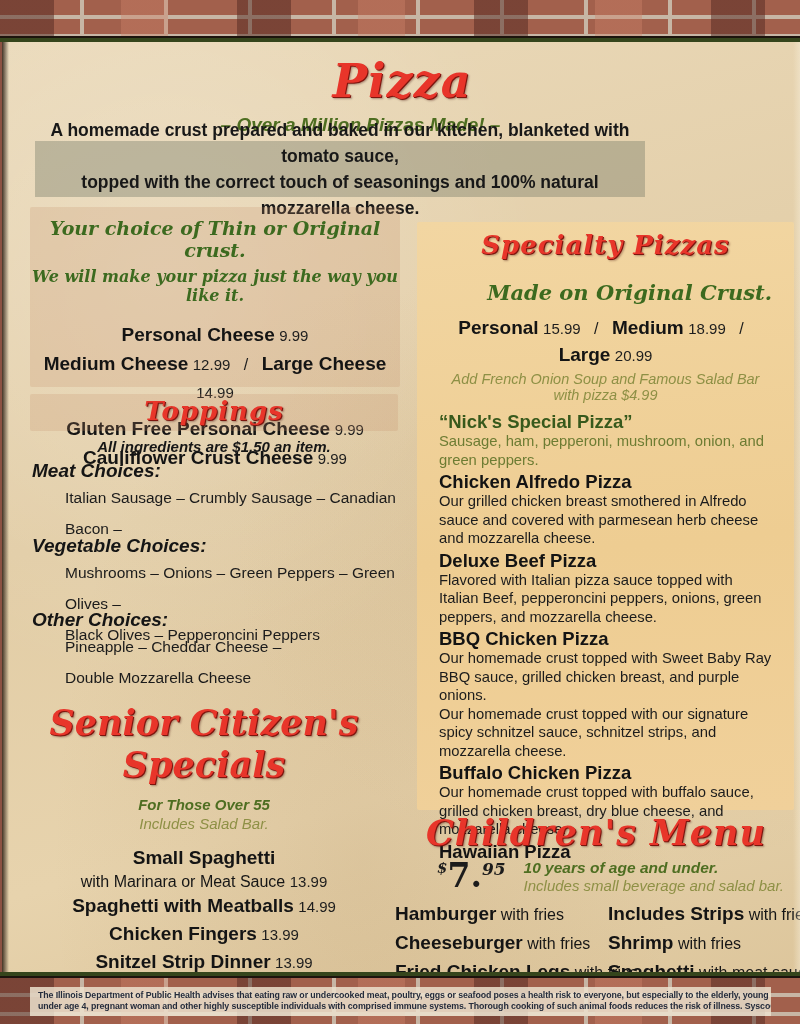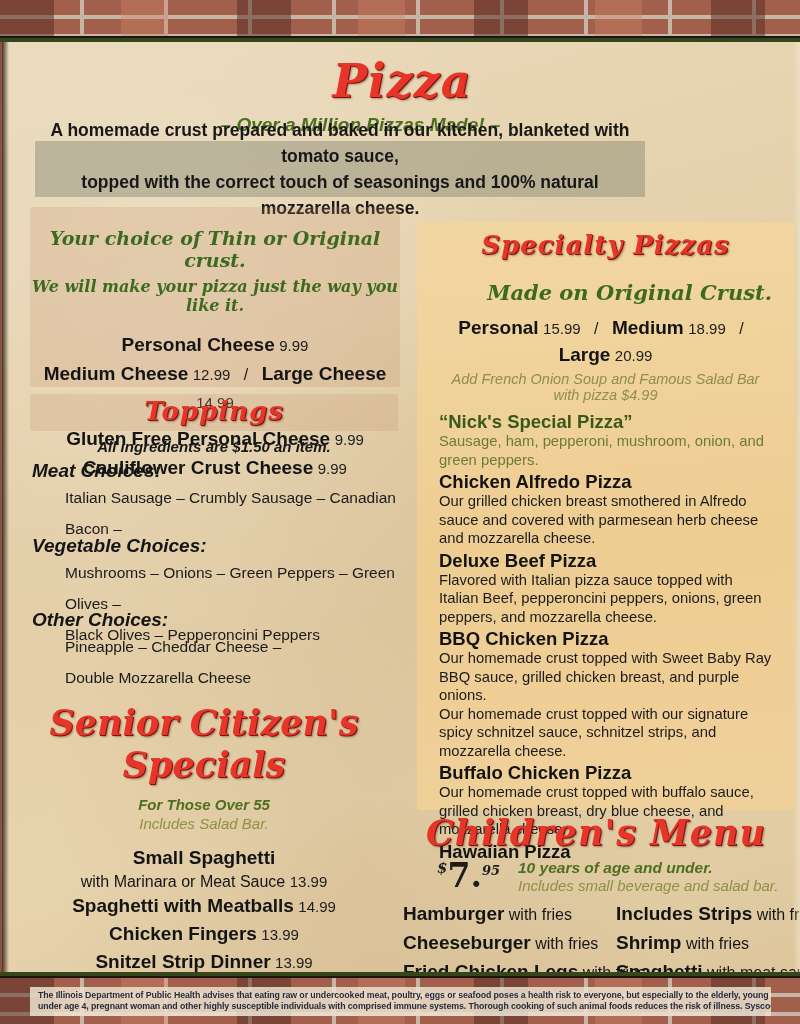--- a/index.html
+++ b/index.html
@@ -64,21 +64,21 @@
     position:absolute; top:99px; left:33px; width:610px; height:56px;
     background:rgba(113,117,99,0.38);
     display:flex; flex-direction:column; justify-content:center;
     text-align:center; font-size:17.5px; font-weight:bold; color:#181818; line-height:26px;
   }
 
   
   .crust-box {
     position:absolute; top:165px; left:28px; width:370px; height:180px;
     background:rgba(198,140,105,0.22); border-radius:2px;
-    text-align:center; padding-top:20px;
+    text-align:center; padding-top:10px;
   }
   .crust-box .h1 { font-size:19px; margin-bottom:6px; }
   .crust-box .h2 { font-size:16px; margin-bottom:16px; }
   .crust-box .row { line-height:28px; }
   .crust-box .gap { height:8px; }
 
   .tops-head {
     position:absolute; top:352px; left:28px; width:368px; height:37px;
     background:rgba(198,140,105,0.22); border-radius:2px;
     text-align:center; font-size:26px; line-height:34px;
@@ -115,25 +115,25 @@
   .spec-items .pd { font-size:14.8px; color:#1c1c1c; line-height:18.5px; }
   .spec-items .green-item .pn { color:#37591c; }
   .spec-items .green-item .pd { color:#6d7c33; }
 
   .kids { position:absolute; top:770px; left:393px; width:402px; }
   .kids .kh { text-align:center; font-size:35px; line-height:42px; }
   .kids .price-row { display:flex; margin-left:42px; margin-top:2px; }
   .fancy-price { font-family:"DejaVu Serif", serif; font-weight:bold; color:#1c1c1c; white-space:nowrap; }
   .fancy-price .d { font-size:15px; vertical-align:14px; font-style:italic; }
   .fancy-price .w { font-size:33px; }
-  .fancy-price .c { font-size:13px; vertical-align:12px; font-style:italic; }
+  .fancy-price .c { font-size:17px; vertical-align:12px; font-style:italic; }
   .kids .psub { margin-left:18px; }
   .kids .psub .l1 { font-size:15.5px; padding-top:3px; }
   .kids .psub .l2 { font-size:15px; }
-  .kids-grid { display:grid; grid-template-columns:213px auto; row-gap:7px; margin-top:8px; margin-left:8px; }
+  .kids-grid { display:grid; grid-template-columns:213px auto; row-gap:7px; margin-top:8px; }
   .kids-grid .cell { white-space:nowrap; }
   .kids-grid .note { font-size:16px; color:#161616; }
 
   
   .disclaimer {
     position:absolute; top:9px; left:30px; width:741px;
     background:rgba(236,226,206,0.85);
     padding:3px 8px 4px 8px;
     font-size:8.8px; font-weight:600; color:#252c3c; line-height:11px;
     letter-spacing:-0.1px; white-space:nowrap; overflow:hidden;

